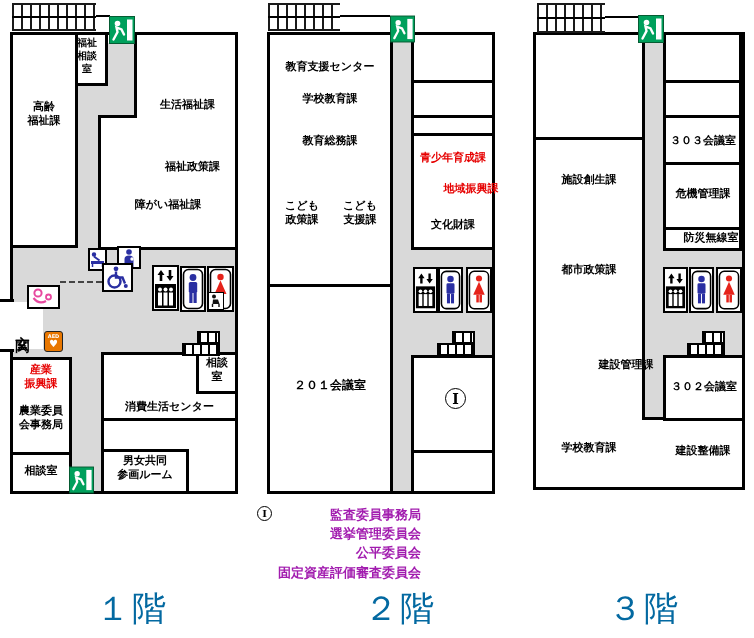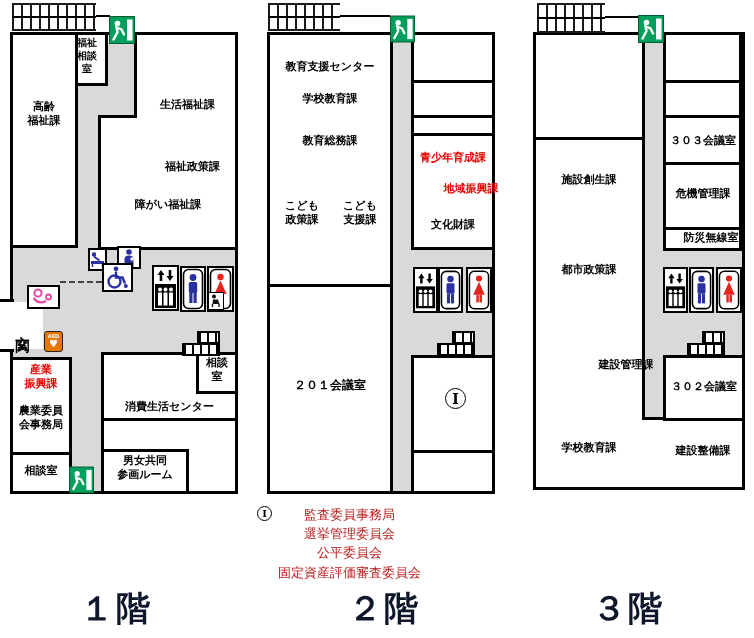--- a/index.html
+++ b/index.html
@@ -9,38 +9,38 @@
   .room{position:absolute;background:#fff;border:3px solid #000;box-sizing:border-box;}
   .wall{position:absolute;background:#000;}
   .patch{position:absolute;background:#fff;}
   .lbl{position:absolute;font-weight:bold;color:#000;white-space:pre-line;
        text-align:center;line-height:1.3;font-size:11px;}
   .red{color:var(--c-red,#e60000);}
   .s10{font-size:10px;}
   .s105{font-size:11px;}
   .s12{font-size:12px;}
   .vtext{writing-mode:vertical-rl;letter-spacing:4px;font-size:14px;line-height:1;}
-  .floorlabel{position:absolute;font-weight:bold;font-size:34px;color:#0f172a;letter-spacing:2px;}
+  .floorlabel{position:absolute;font-weight:normal;font-size:34px;color:#0369a1;letter-spacing:2px;margin-left:16px;}
   .stairs{position:absolute;border-top:2px solid #1a1a1a;border-bottom:2px solid #1a1a1a;
           background-image:repeating-linear-gradient(90deg,#1a1a1a 0 2px,transparent 2px 9px);
           box-sizing:border-box;}
   .sstair{position:absolute;background:#fff;border:2px solid #000;box-sizing:border-box;
           background-image:repeating-linear-gradient(90deg,#000 0 2px,transparent 2px 8px);}
   .ibox{position:absolute;background:#fff;border:2px solid #000;box-sizing:border-box;}
   .exit{position:absolute;}
   .aed{position:absolute;background:var(--c-orange,#e87700);border:1px solid #222;border-radius:3px;
        display:flex;flex-direction:column;align-items:center;justify-content:center;box-sizing:border-box;}
   .aed .t{font-size:5px;font-weight:bold;color:#fff;line-height:1;}
   .aed .h{font-size:10px;color:#fff;line-height:1;}
   .circ{position:absolute;border:1.5px solid #000;border-radius:50%;background:#fff;
         display:flex;align-items:center;justify-content:center;
         font-family:"DejaVu Serif",serif;font-weight:bold;color:#000;box-sizing:border-box;}
   .dash{position:absolute;border-top:2px dashed #444;}
   .legend{position:absolute;display:flex;gap:6px;align-items:flex-start;}
-  .legend .lines div{font-weight:normal;font-size:13px;line-height:1.48;color:#b91c1c;text-align:center;}
+  .legend .lines div{font-weight:bold;font-size:13px;line-height:1.48;color:#a21caf;text-align:right;}
   svg{display:block;}
 </style>
 </head>
 <body>
 
 <div id="stage">
 
   <div class="gray" style="left:71px;top:81px;width:33px;height:410px;"></div>
   <div class="gray" style="left:104px;top:43px;width:33px;height:75px;"></div>
   <div class="gray" style="left:13px;top:247px;width:222px;height:111px;"></div>

